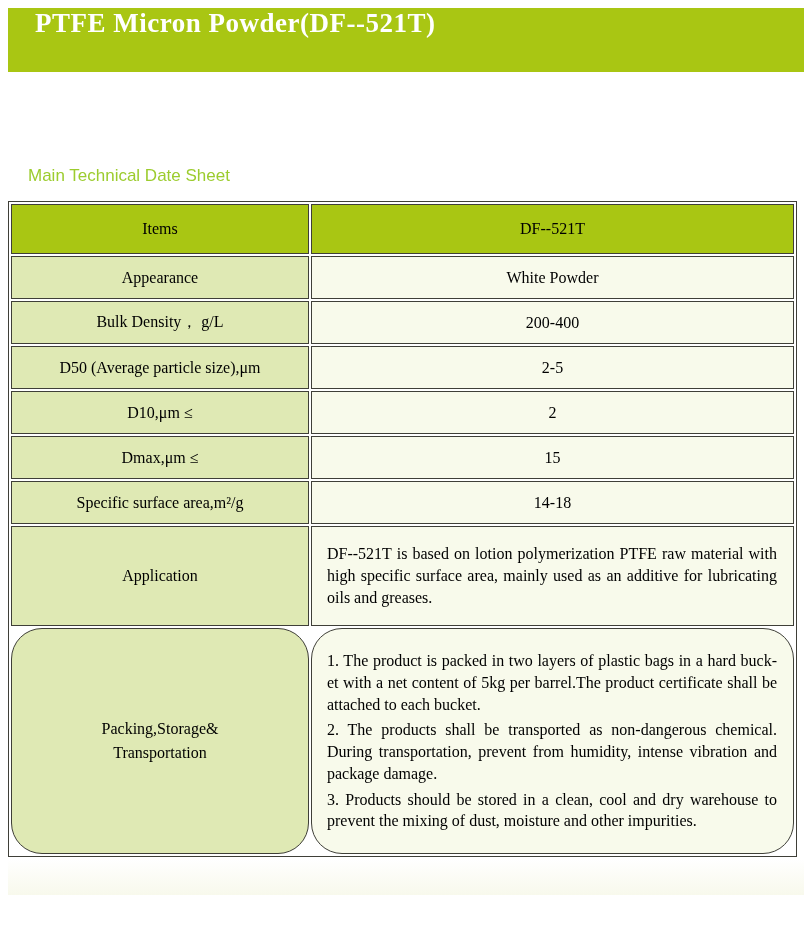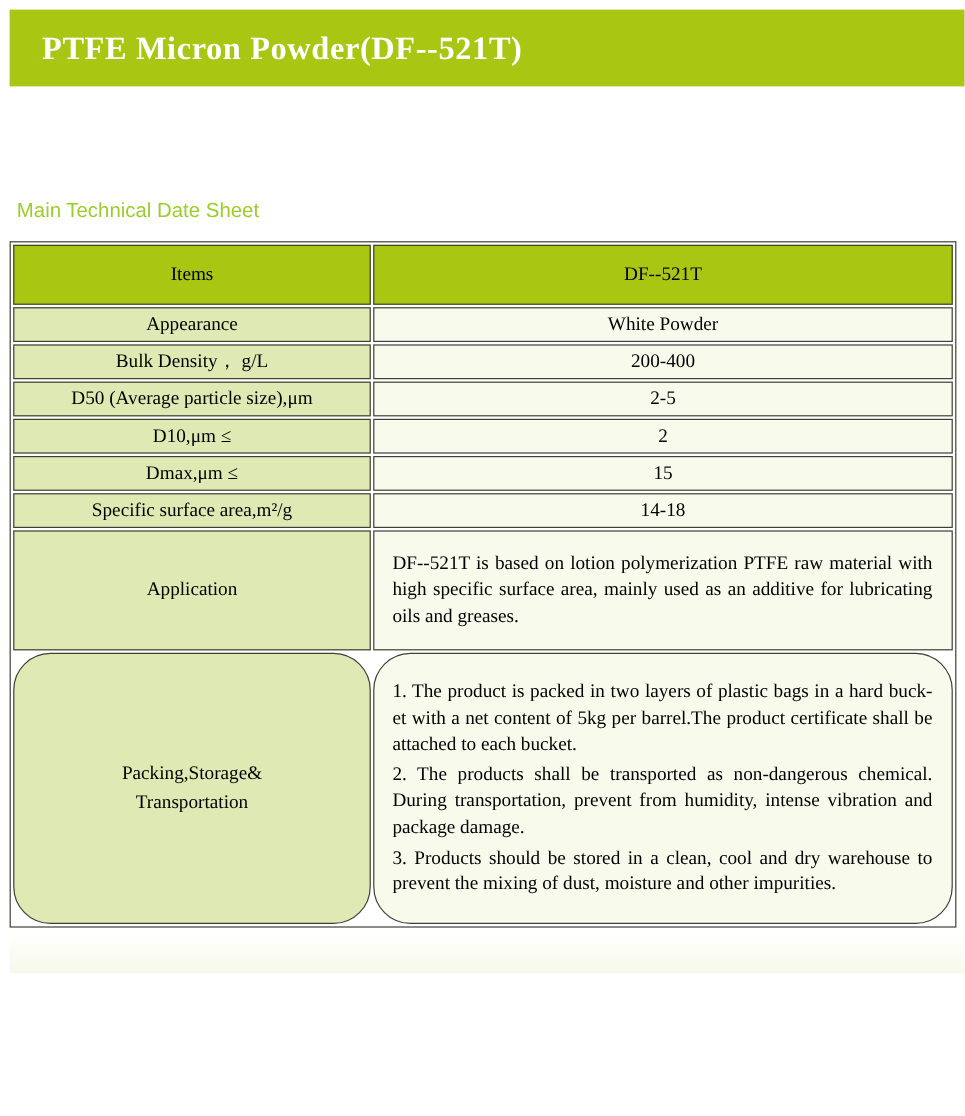--- a/index.html
+++ b/index.html
@@ -21,36 +21,36 @@
     padding:8px 0 0 8px;
     overflow:hidden;
     font-family:"Liberation Serif", serif;
     color:var(--text-color);
   }
   .banner{
     width:796px;
     height:64px;
     background:var(--banner-green);
     display:flex;
-    align-items:center;
+    align-items:flex-start;
   }
   .banner h1{
     font-family:"Liberation Serif", serif;
     font-weight:bold;
     font-size:27px;
     color:#ffffff;
     padding-left:27px;
     letter-spacing:0.5px;
   }
   .section-heading{
     font-family:"Liberation Sans", sans-serif;
     font-weight:400;
     font-size:17px;
     color:var(--heading-green);
-    margin:94px 0 15px 6px;
+    margin:94px 0 15px 20px;
   }
   table.spec-table{
     border-collapse:separate;
     border-spacing:2px;
     width:789px;
     background:#ffffff;
     border:1px solid var(--border-color);
     table-layout:fixed;
   }
   .spec-table th,.spec-table td{
@@ -66,21 +66,21 @@
     font-weight:400;
   }
   .label-cell{
     background:var(--row-label-bg);
     text-align:center;
     height:29px;
   }
   .value-cell{
     background:var(--row-value-bg);
     text-align:center;
-    height:29px;
+    height:43px;
   }
   .tall .label-cell{white-space:pre-line;line-height:1.5;}
   .app-row td{height:100px;}
   .pack-row td{height:226px;border-radius:31px;}
   .text-cell{
     background:var(--row-value-bg);
     text-align:justify;
     padding:10px 12px 10px 11px;
     font-size:15.5px;
     line-height:1.36;

